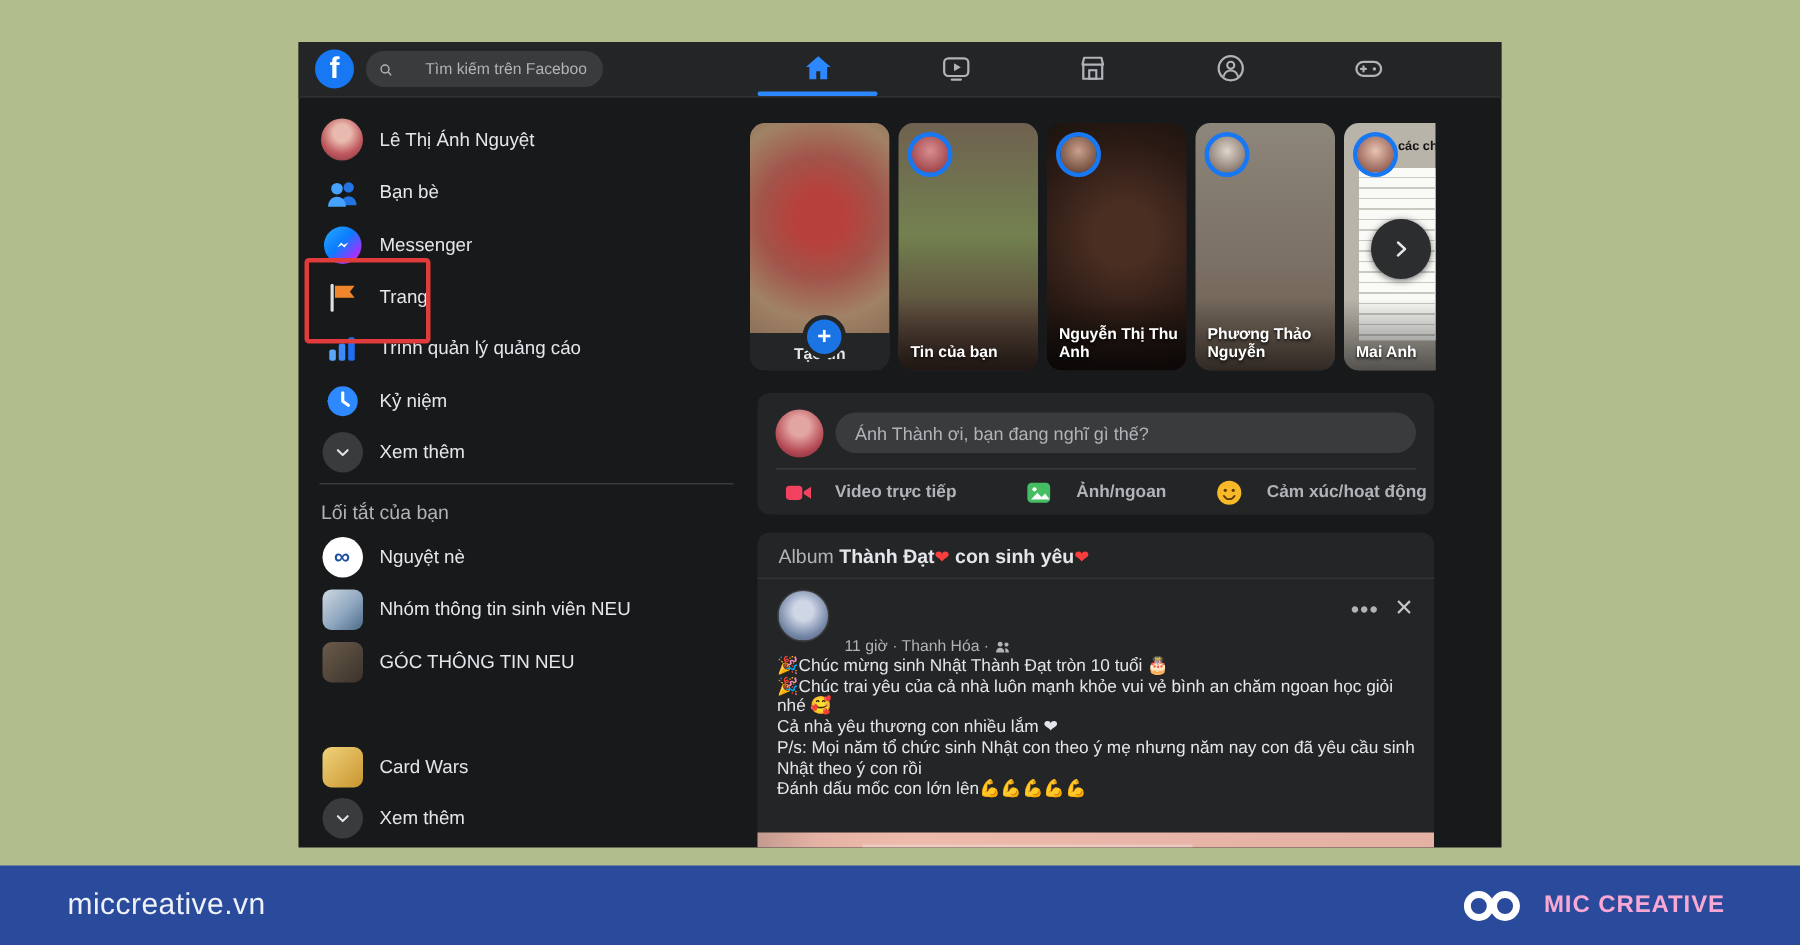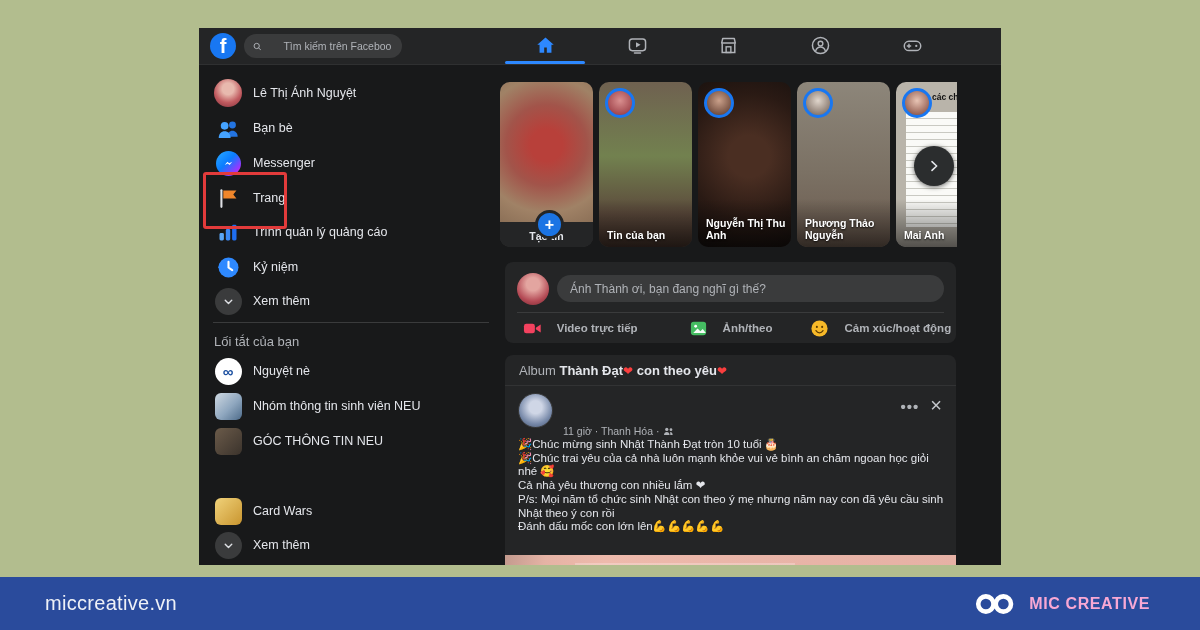--- a/index.html
+++ b/index.html
@@ -273,38 +273,38 @@
               <path d="M13.5 9.2 18.6 5.8v8.4l-5.1-3.4z" fill="#f3425f"></path>
             </svg>
           <span>Video trực tiếp</span>
         </div>
         <div class="c-act">
           <svg width="19" height="19" viewBox="0 0 20 20">
               <rect x="2" y="3" width="16" height="14" rx="3" fill="#45bd62"></rect>
               <circle cx="7" cy="7.6" r="1.5" fill="#fff"></circle>
               <path d="M4.5 14.8 9 10l3 3 2.5-2.5 3.2 4.3z" fill="#fff" opacity=".95"></path>
             </svg>
-          <span>Ảnh/theo</span>
+          <span>Ảnh/ngoan</span>
         </div>
         <div class="c-act">
           <svg width="19" height="19" viewBox="0 0 20 20">
               <circle cx="10" cy="10" r="8.5" fill="#f7b928"></circle>
               <circle cx="7.2" cy="8.3" r="1.1" fill="#5c3b00"></circle>
               <circle cx="12.8" cy="8.3" r="1.1" fill="#5c3b00"></circle>
               <path d="M6.3 12.2c1 1.6 2.3 2.3 3.7 2.3s2.7-.7 3.7-2.3" stroke="#5c3b00" stroke-width="1.3" fill="none" stroke-linecap="round"></path>
             </svg>
           <span>Cảm xúc/hoạt động</span>
         </div>
       </div>
     </div>
 
     <div class="post">
       <div class="album-line">
         <span>Album</span>
-        <b>Thành Đạt</b><span class="heart">❤</span><b> con theo yêu</b><span class="heart">❤</span>
+        <b>Thành Đạt</b><span class="heart">❤</span><b> con sinh yêu</b><span class="heart">❤</span>
       </div>
       <div class="album-sep"></div>
       <div class="p-avatar"></div>
       <div class="p-meta">
         <span>11 giờ · Thanh Hóa ·</span>
         <svg width="11" height="11" viewBox="0 0 16 16">
             <circle cx="5.5" cy="5" r="2.4" fill="#b0b3b8"></circle>
             <path d="M1.5 13c0-2.6 1.7-4.4 4-4.4s4 1.8 4 4.4z" fill="#b0b3b8"></path>
             <circle cx="11.6" cy="5.4" r="2" fill="#b0b3b8"></circle>
             <path d="M10.4 8.9c2.2.1 3.6 1.8 3.6 4.1h-3.4z" fill="#b0b3b8"></path>

